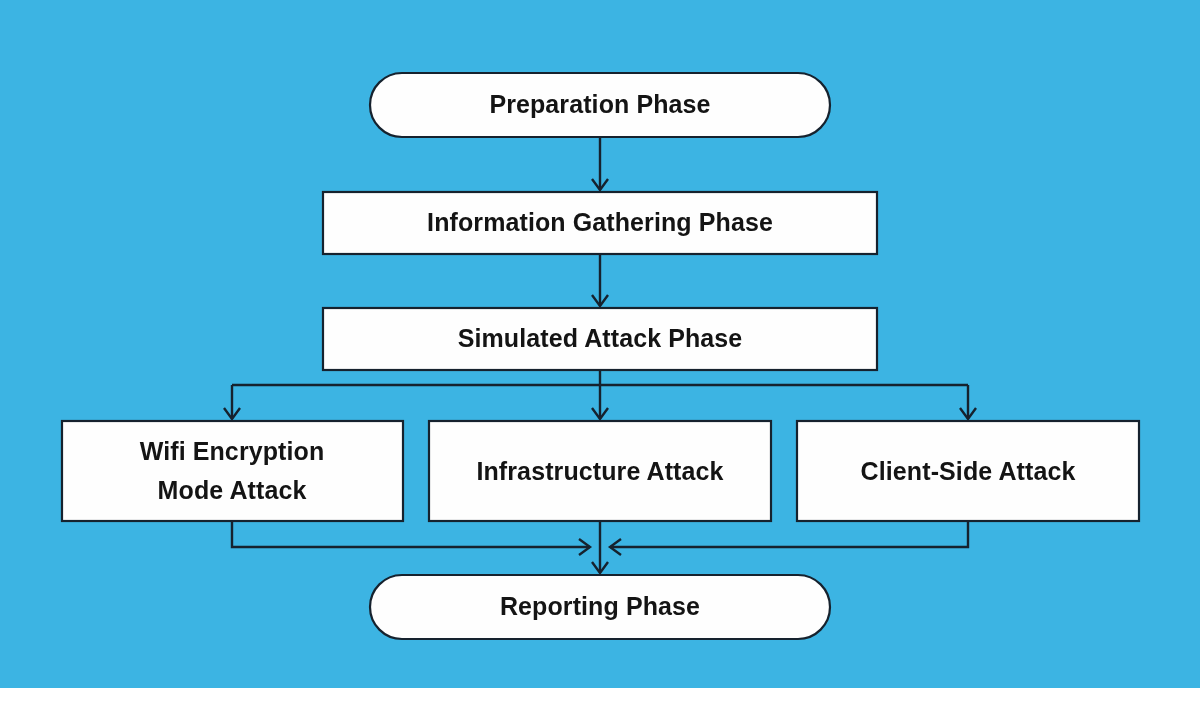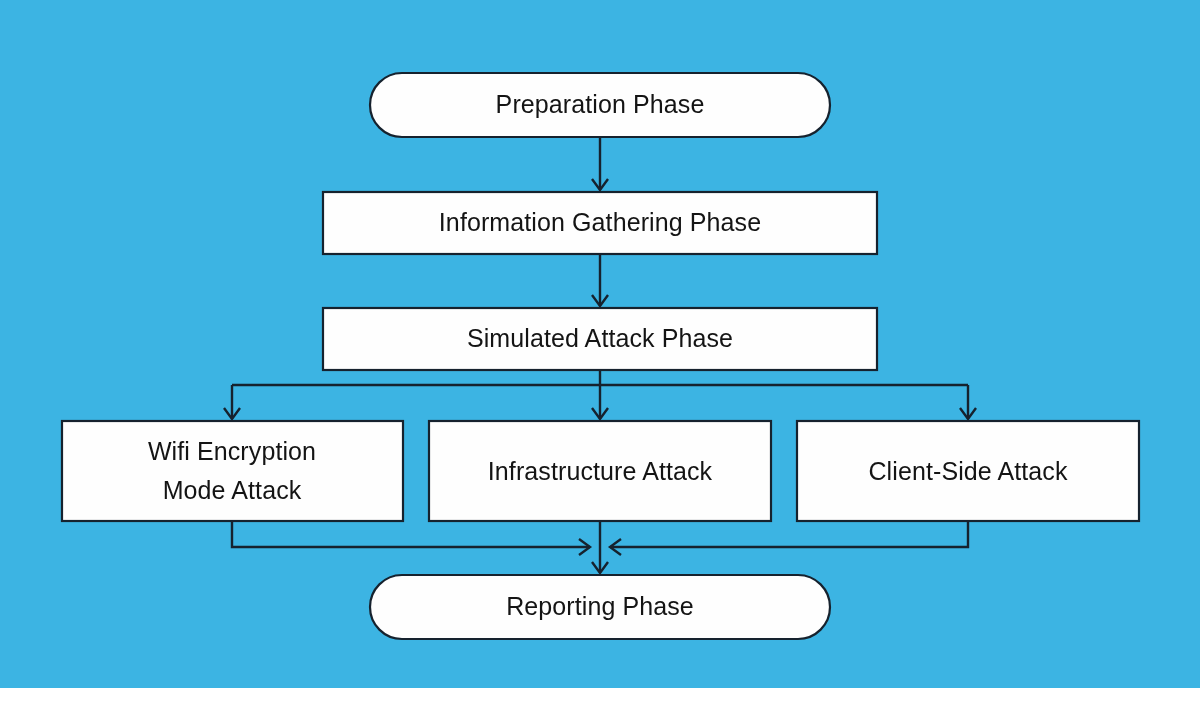--- a/index.html
+++ b/index.html
@@ -7,20 +7,21 @@
     margin: 0;
     padding: 0;
     background: #ffffff;
   }
   #flow-root {
     position: relative;
     width: 1200px;
     height: 688px;
     overflow: hidden;
     font-family: "Liberation Sans", sans-serif;
+    font-weight: bold;
   }
   #flow-svg {
     display: block;
     width: 1200px;
     height: 712px;
   }
   .node-shape {
     fill: #fefefe;
     stroke: #16222e;
     stroke-width: 2.2;

